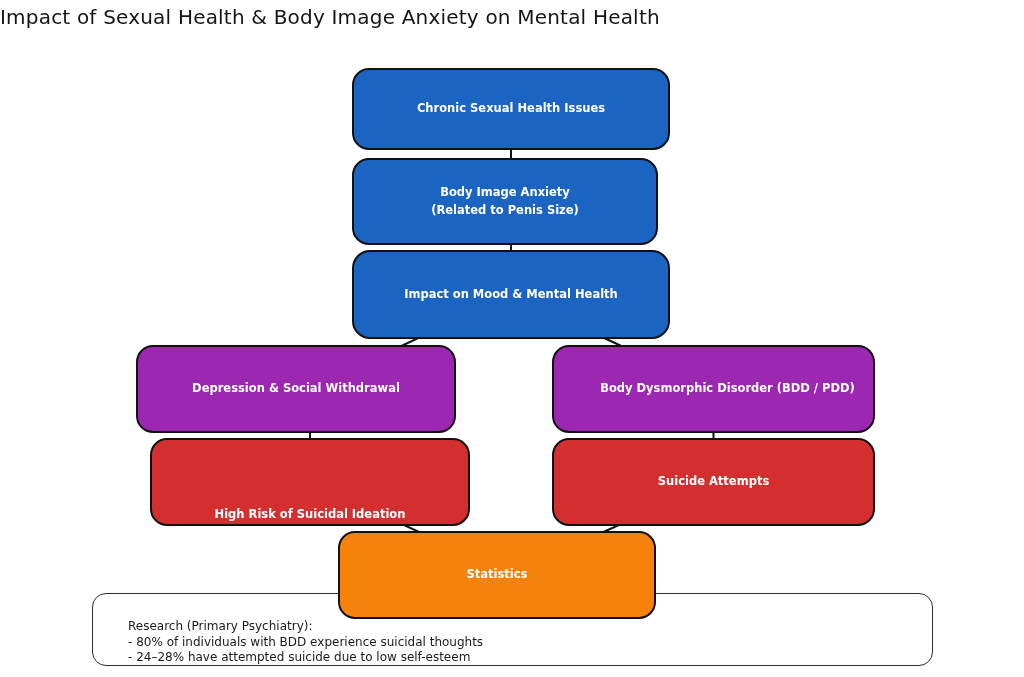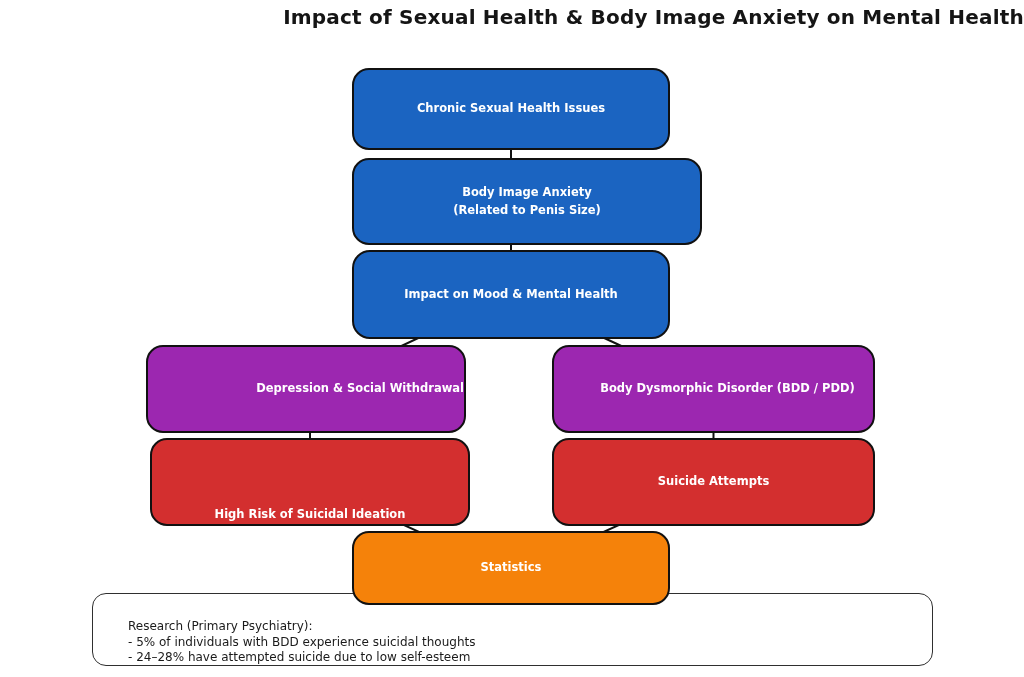--- a/index.html
+++ b/index.html
@@ -13,23 +13,23 @@
     width: 1024px;
     height: 677px;
     background: #ffffff;
     overflow: hidden;
   }
   .title {
     position: absolute;
     top: 5px;
     left: 0;
     width: 100%;
-    text-align: right;
+    text-align: left;
     font-size: 20px;
-    font-weight: bold;
+    font-weight: normal;
     color: #151515;
     letter-spacing: 0.2px;
   }
   #edge-layer {
     position: absolute;
     left: 0;
     top: 0;
     z-index: 1;
   }
   .node {
@@ -42,27 +42,27 @@
     align-items: center;
     justify-content: center;
     text-align: center;
     color: #ffffff;
     font-size: 11.5px;
     font-weight: bold;
     line-height: 1.55;
     white-space: pre-line;
   }
   .n-chronic    { left: 352px; top: 68px;  width: 318px; height: 82px; }
-  .n-body-image { left: 352px; top: 158px; width: 350px; height: 87px; }
+  .n-body-image { left: 352px; top: 158px; width: 306px; height: 87px; }
   .n-impact     { left: 352px; top: 250px; width: 318px; height: 89px; border-radius: 18px; }
-  .n-depression { left: 146px; top: 345px; width: 320px; height: 88px; justify-content: flex-end; }
+  .n-depression { left: 136px; top: 345px; width: 320px; height: 88px; }
   .n-bdd        { left: 552px; top: 345px; width: 323px; height: 88px; }
   .n-ideation   { left: 150px; top: 438px; width: 320px; height: 88px; align-items: flex-end; }
   .n-attempts   { left: 552px; top: 438px; width: 323px; height: 88px; text-align: center; }
-  .n-statistics { left: 352px; top: 531px; width: 318px; height: 74px; }
+  .n-statistics { left: 338px; top: 531px; width: 318px; height: 88px; }
   .footnote {
     position: absolute;
     z-index: 2;
     left: 92px;
     top: 593px;
     width: 841px;
     height: 73px;
     box-sizing: border-box;
     border: 1.5px solid #2f2f2f;
     border-radius: 14px;
@@ -119,17 +119,17 @@
   <div class="node n-attempts" style="background: rgb(211, 47, 47); color: rgb(255, 255, 255);">
     <span>Suicide Attempts</span>
   </div>
 
   <div class="node n-statistics" style="background: rgb(245, 130, 10); color: rgb(255, 255, 255);">
     <span>Statistics</span>
   </div>
 
   <div class="footnote">
     <div>Research (Primary Psychiatry):</div>
-    <div>- 5% of individuals with BDD experience suicidal thoughts</div>
+    <div>- 80% of individuals with BDD experience suicidal thoughts</div>
     <div>- 24–28% have attempted suicide due to low self-esteem</div>
   </div>
 
 </div>
 
 </body></html>

